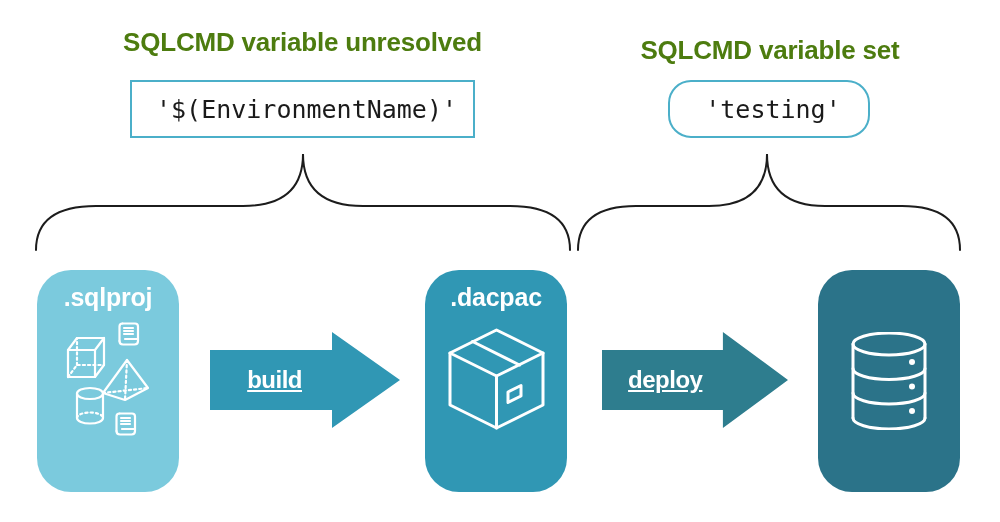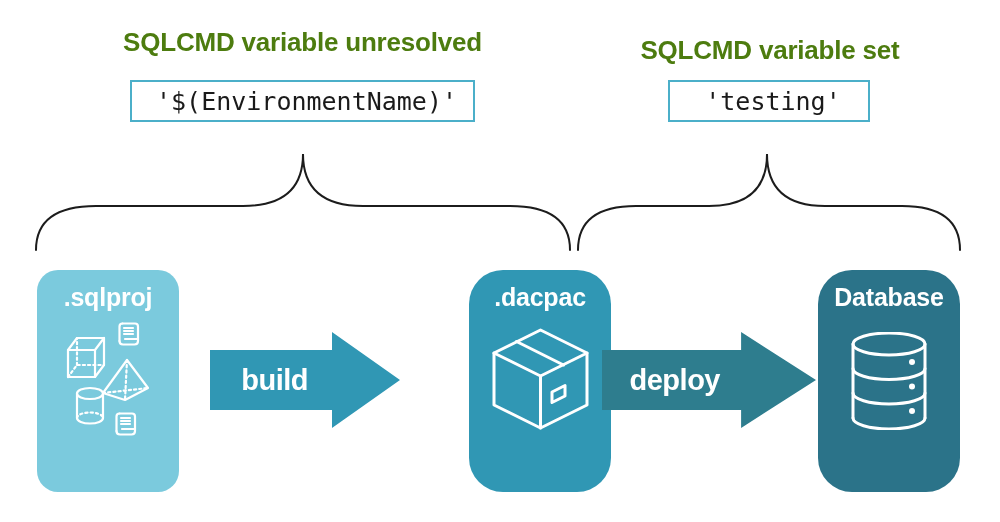--- a/index.html
+++ b/index.html
@@ -7,37 +7,37 @@
     position:relative; width:1000px; height:522px; background:#ffffff;
     font-family:"Liberation Sans", sans-serif; overflow:hidden;
   }
   .heading {
     position:absolute; top:28px; font-size:26px; font-weight:700;
     color:#4d7c0f; text-align:center; letter-spacing:-0.2px; line-height:28px;
   }
   .heading-left  { left:55px;  width:495px; }
   .heading-right { left:620px; width:300px;margin-top:8px; }
   .codebox {
-    position:absolute; top:80px; height:42px; background:#ffffff;
+    position:absolute; top:80px; height:58px; background:#ffffff;
     border:2.5px solid #4bafc9; box-sizing:border-box;
     display:flex; align-items:center; justify-content:center;padding-left:8px;
   }
   .codebox-left  { left:130px; width:345px; }
-  .codebox-right { left:668px; width:202px; }
+  .codebox-right { left:668px; width:202px;border-radius:23px; }
   .codetext {
     font-family:"DejaVu Sans Mono", monospace; font-size:25px; color:#1a1a1a;
     white-space:pre;
   }
   .braces { position:absolute; left:0; top:0; pointer-events:none; }
   .braces path { fill:none; stroke:#1c1c1c; stroke-width:2; stroke-linecap:round; }
 
   .node {
     position:absolute; top:270px; width:142px; height:222px; border-radius:34px;
   }
-  .node-sqlproj  { left:37px;  background:#7bcadd;border-radius:21px; }
+  .node-sqlproj  { left:37px;  background:#7bcadd; }
   .node-dacpac   { left:425px; background:#3097b4; }
   .node-database { left:818px; background:#2b7389; }
   .node-title {
     position:absolute; top:13px; left:0; width:100%; text-align:center;
     color:#ffffff; font-size:25px; font-weight:700; letter-spacing:-0.2px;
   }
   .node-icon { position:absolute; }
   .node-icon * { vector-effect:non-scaling-stroke; }
   .icon-sqlobjects { left:24px; top:52px; }
   .icon-package    { left:23px; top:58px; }
@@ -48,21 +48,21 @@
   .dot { fill:#ffffff; stroke:none; }
 
   .arrow { position:absolute; top:332px; height:96px; }
   .arrow-build  { left:210px; width:190px; background:#3097b4;
     clip-path:polygon(0 18.75%, 64.2% 18.75%, 64.2% 0, 100% 50%, 64.2% 100%, 64.2% 81.25%, 0 81.25%); }
   .arrow-deploy { left:602px; width:186px; background:#2e7d8e;
     clip-path:polygon(0 18.75%, 65% 18.75%, 65% 0, 100% 50%, 65% 100%, 65% 81.25%, 0 81.25%); }
   .arrow-label {
     position:absolute; left:0; top:0; width:68%; height:100%;
     display:flex; align-items:center; justify-content:center;
-    color:#ffffff; font-size:29px; font-weight:700; letter-spacing:-0.5px;
+    color:#ffffff; font-size:24px; font-weight:700; letter-spacing:-0.5px;text-decoration:underline;
   }
 </style>
 </head>
 <body>
 
 <div class="canvas">
 
   <div class="heading heading-left">SQLCMD variable unresolved</div>
   <div class="heading heading-right">SQLCMD variable set</div>
 
@@ -117,39 +117,38 @@
         <line x1="8" y1="9" x2="17" y2="9"></line>
         <line x1="8" y1="12" x2="17" y2="12"></line>
       </g>
     </svg>
   </div>
 
   <div class="arrow arrow-build" style="background: rgb(48, 151, 180);">
     <span class="arrow-label">build</span>
   </div>
 
-  <div class="node node-dacpac" style="background: rgb(48, 151, 180); margin-left: 44px;">
+  <div class="node node-dacpac" style="background: rgb(48, 151, 180);">
     <div class="node-title">.dacpac</div>
     <svg class="node-icon icon-package" width="97" height="115" viewBox="0 0 97 115">
       <g class="oln-thick">
         <path d="M48.5 2 L95 25 L48.5 48 L2 25 Z"></path>
         <path d="M2 25 V77 L48.5 100 L95 77 V25"></path>
         <path d="M48.5 48 V100"></path>
         <path d="M24.5 13.5 L71.5 37"></path>
         <path d="M60 64 l13 -6.5 v10.5 l-13 6.5 z"></path>
       </g>
     </svg>
   </div>
 
-  <div class="arrow arrow-deploy" style="background: rgb(46, 125, 142); padding-left: 28px;">
+  <div class="arrow arrow-deploy" style="background: rgb(46, 125, 142);">
     <span class="arrow-label">deploy</span>
   </div>
 
   <div class="node node-database" style="background: rgb(43, 115, 137);">
-    <div class="node-title">Database</div>
     <svg class="node-icon icon-database" width="76" height="98" viewBox="0 0 76 98">
       <g class="oln-thick">
         <ellipse cx="38" cy="12" rx="36" ry="11"></ellipse>
         <path d="M2 12 V86 M74 12 V86"></path>
         <path d="M2 86 A36 11 0 0 0 74 86"></path>
         <path d="M2 36.5 A36 11 0 0 0 74 36.5"></path>
         <path d="M2 61 A36 11 0 0 0 74 61"></path>
       </g>
       <circle class="dot" cx="61" cy="30" r="3"></circle>
       <circle class="dot" cx="61" cy="54.5" r="3"></circle>

